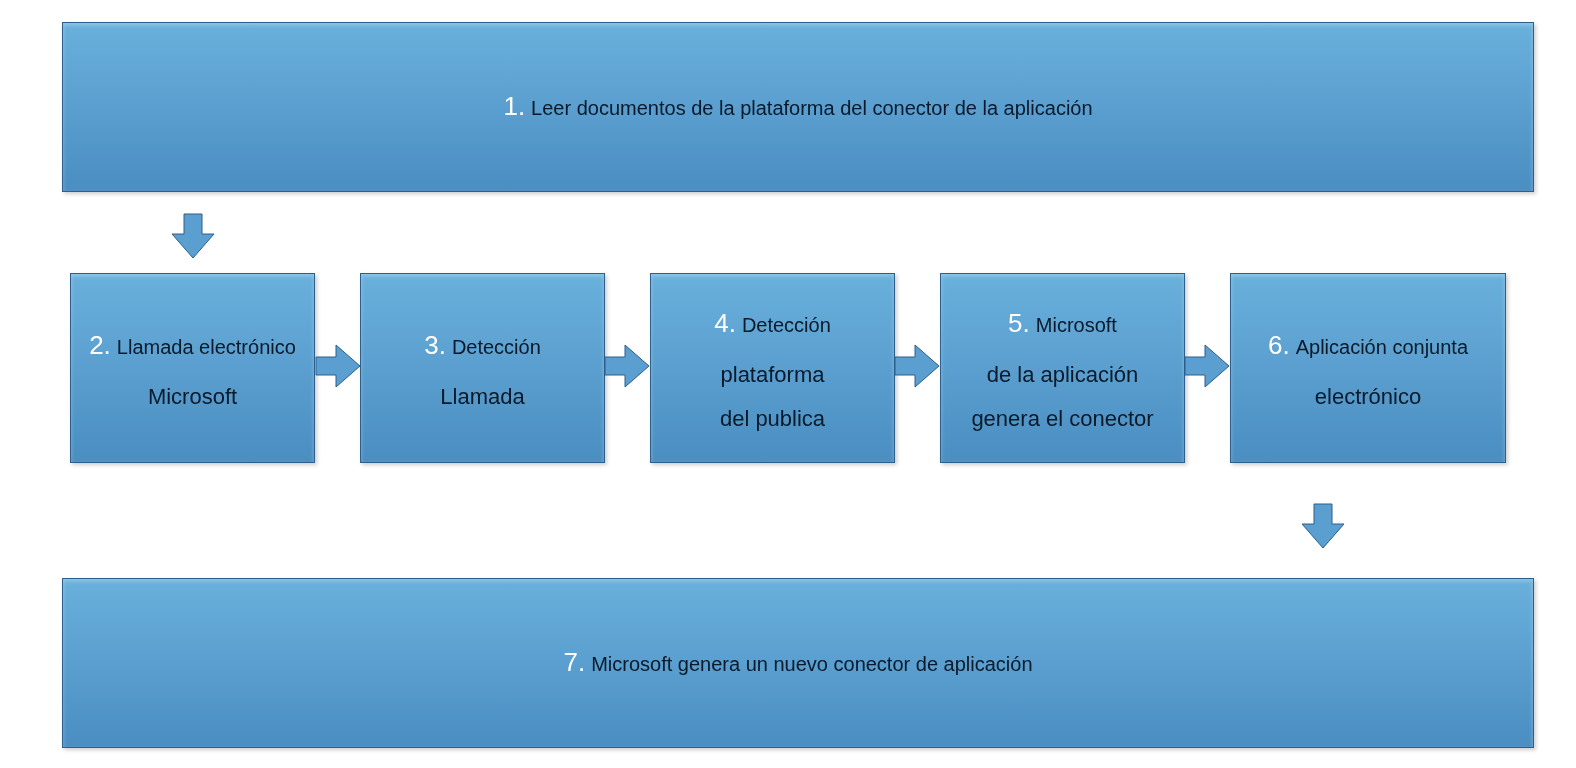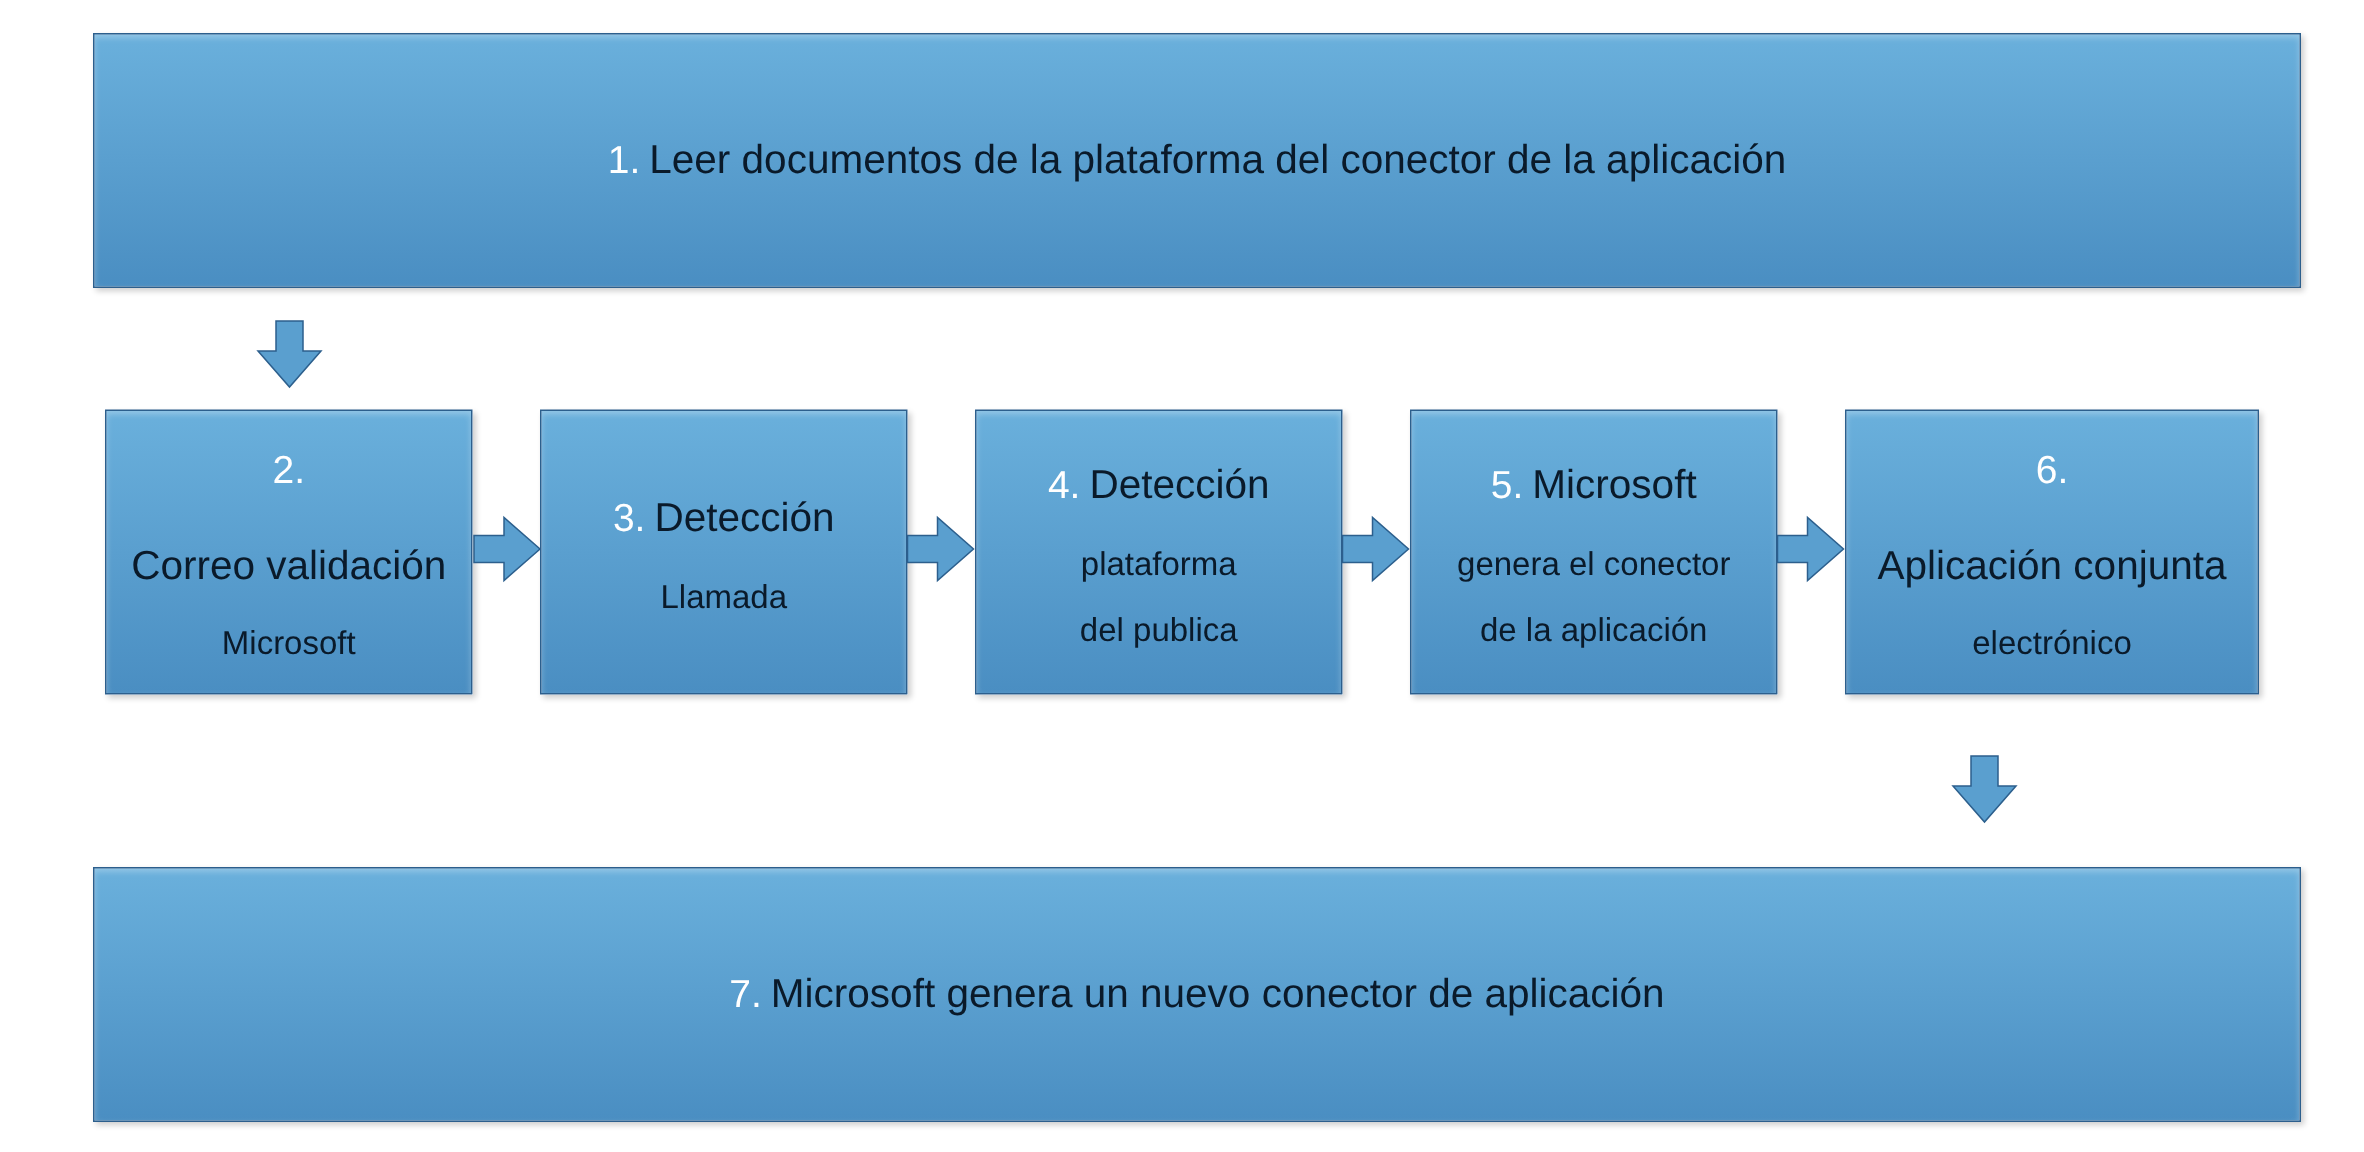--- a/index.html
+++ b/index.html
@@ -47,21 +47,21 @@
       justify-content: center;
       line-height: 2.2;
     }
     .num {
       color: #ffffff;
       font-size: 26px;
       font-weight: normal;
     }
     .txt {
       color: #0a1a2a;
-      font-size: 27px;
+      font-size: 20px;
     }
     .txt-line {
       color: #0a1a2a;
       font-size: 22px;
       line-height: 2.0;
     }
     .arrow {
       position: absolute;
       fill: #5a9fcf;
       stroke: #2c5f8d;
@@ -86,21 +86,21 @@
   </div>
 </div>
 
 <svg class="arrow arrow-down ad1" viewBox="0 0 46 48">
   <path d="M14 2 L32 2 L32 22 L44 22 L23 46 L2 22 L14 22 Z"></path>
 </svg>
 
 <div class="box box-small b2">
   <div class="label-row">
     <span class="num">2.</span>
-    <span class="txt">Correo validación</span>
+    <span class="txt">Llamada electrónico</span>
   </div>
   <div class="txt-line">Microsoft</div>
 </div>
 
 <svg class="arrow arrow-right ar1" viewBox="0 0 48 46">
   <path d="M2 14 L22 14 L22 2 L46 23 L22 44 L22 32 L2 32 Z"></path>
 </svg>
 
 <div class="box box-small b3">
   <div class="label-row">
@@ -125,22 +125,22 @@
 
 <svg class="arrow arrow-right ar3" viewBox="0 0 48 46">
   <path d="M2 14 L22 14 L22 2 L46 23 L22 44 L22 32 L2 32 Z"></path>
 </svg>
 
 <div class="box box-small b5">
   <div class="label-row">
     <span class="num">5.</span>
     <span class="txt">Microsoft</span>
   </div>
+  <div class="txt-line">de la aplicación</div>
   <div class="txt-line">genera el conector</div>
-  <div class="txt-line">de la aplicación</div>
 </div>
 
 <svg class="arrow arrow-right ar4" viewBox="0 0 48 46">
   <path d="M2 14 L22 14 L22 2 L46 23 L22 44 L22 32 L2 32 Z"></path>
 </svg>
 
 <div class="box box-small b6">
   <div class="label-row">
     <span class="num">6.</span>
     <span class="txt">Aplicación conjunta</span>

